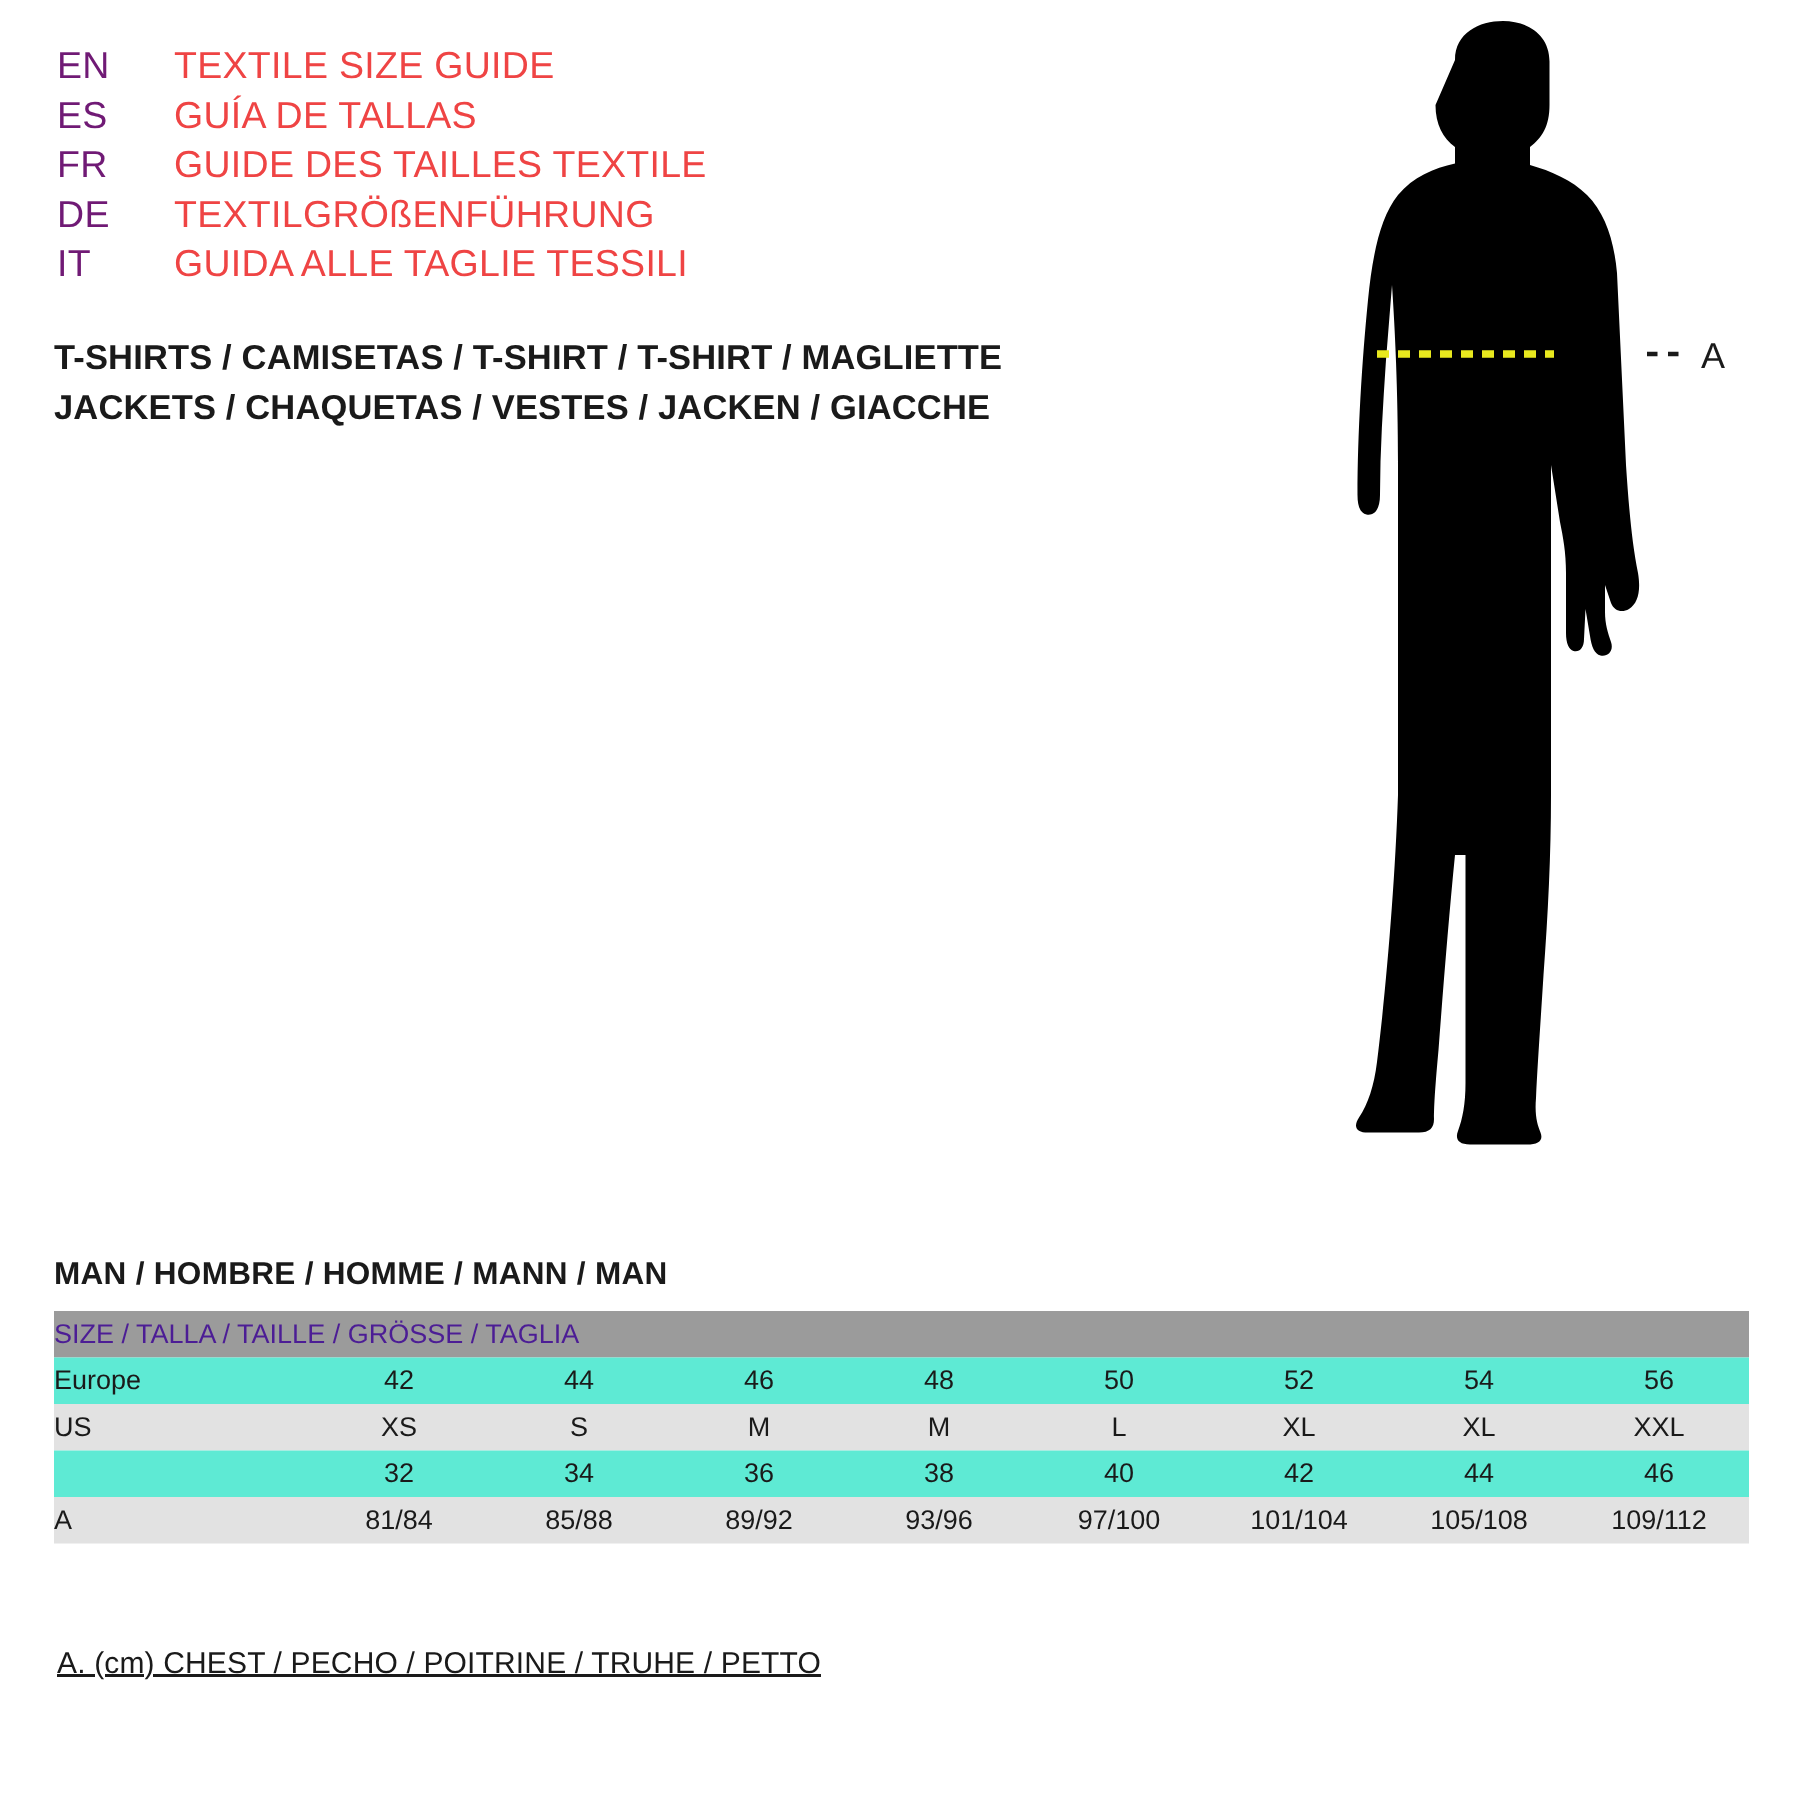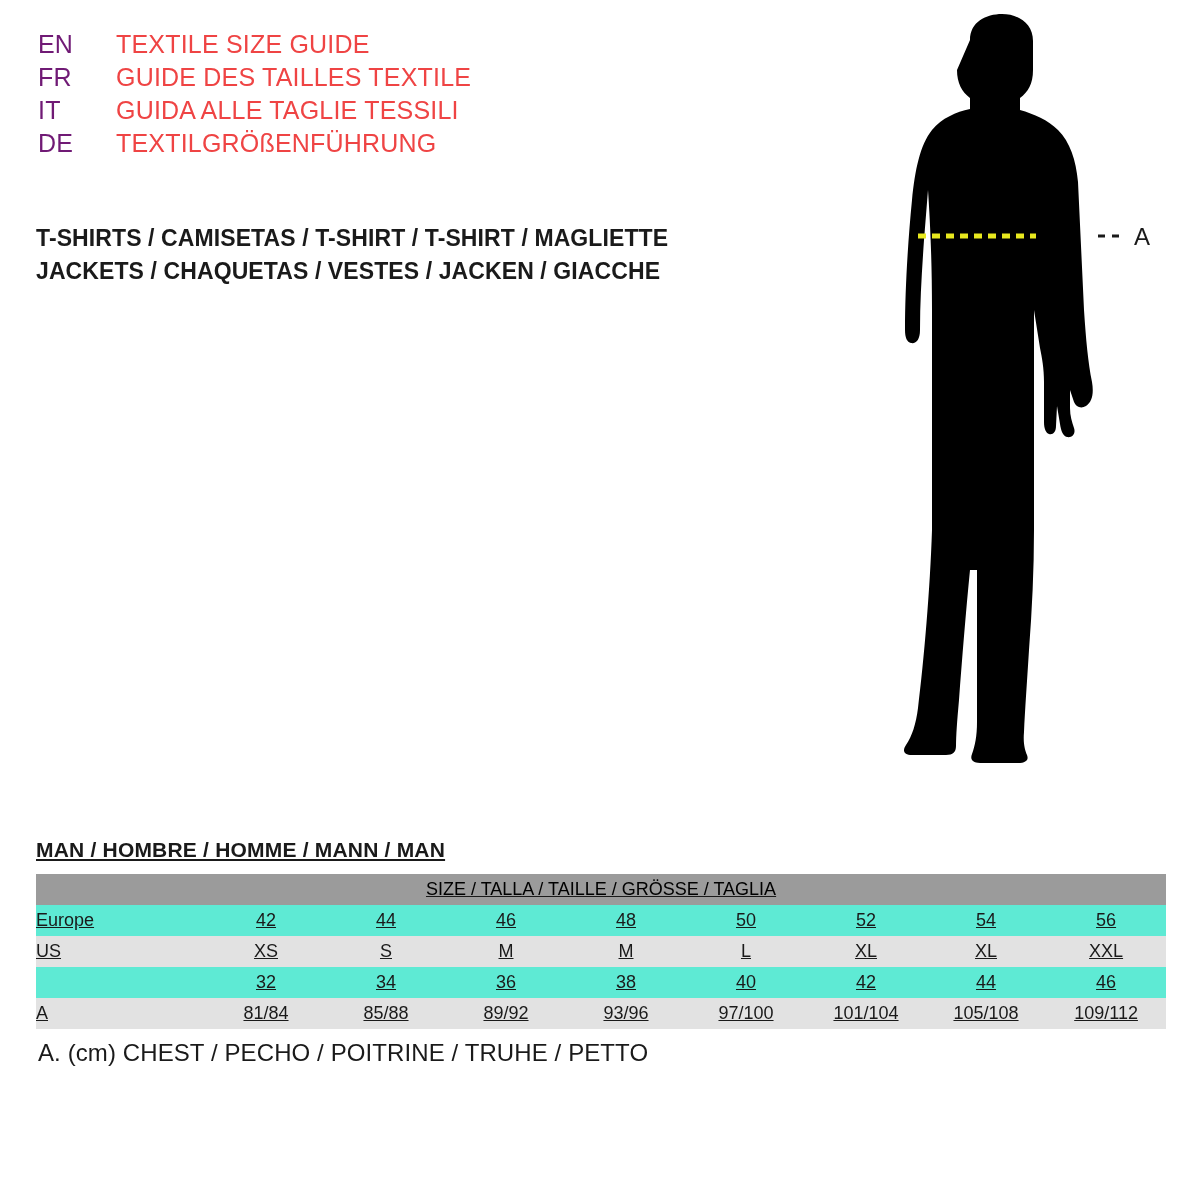--- a/index.html
+++ b/index.html
@@ -64,86 +64,89 @@
     height: 790px;
   }
   .figure-wrap svg { display: block; }
 
   
   .table-section {
     position: absolute;
     left: 36px;
     top: 838px;
     width: 915px;
-    text-decoration: underline;
   }
   .section-title {
     font-size: 21px;
     font-weight: bold;
     margin-bottom: 12px;
     letter-spacing: 0.2px;
   }
   table.size-table {
     width: 1130px;
     border-collapse: collapse;
     table-layout: fixed;
     font-size: 18px;
   }
   table.size-table td {
     height: 31px;
     padding: 0;
     vertical-align: middle;
   }
   .row-header td {
     background: #9b9b9b;
-    color: #000000;
+    color: #4c1d95;
     font-size: 18px;
     font-weight: normal;
-    text-align: center;
   }
   .row-light td { background: #5eead4; }
   .row-dark td  { background: #e2e2e2; }
 
   .cell-label {
     padding-left: 10px;
     text-align: left;
   }
   .cell-val {
     text-align: center;
   }
 
   
   .footnote {
     position: absolute;
     left: 38px;
-    top: 1039px;
-    font-size: 24px;
+    top: 1098px;
+    font-size: 20px;
     letter-spacing: 0.1px;
     white-space: nowrap;
+    text-decoration: underline;
   }
 </style>
 </head>
 <body>
 
 <div class="lang-block">
   <div class="lang-row">
     <span class="lang-code">EN</span>
     <span class="lang-text">TEXTILE SIZE GUIDE</span>
   </div>
   <div class="lang-row">
+    <span class="lang-code">ES</span>
+    <span class="lang-text">GUÍA DE TALLAS</span>
+  </div>
+  <div class="lang-row">
     <span class="lang-code">FR</span>
     <span class="lang-text">GUIDE DES TAILLES TEXTILE</span>
   </div>
   <div class="lang-row">
+    <span class="lang-code">DE</span>
+    <span class="lang-text">TEXTILGRÖßENFÜHRUNG</span>
+  </div>
+  <div class="lang-row">
     <span class="lang-code">IT</span>
     <span class="lang-text">GUIDA ALLE TAGLIE TESSILI</span>
-  </div>
-  <div class="lang-row">
-    <span class="lang-code">DE</span>
-    <span class="lang-text">TEXTILGRÖßENFÜHRUNG</span>
   </div>
 </div>
 
 <div class="category-lines">
   <div class="category-line">T-SHIRTS / CAMISETAS / T-SHIRT / T-SHIRT / MAGLIETTE</div>
   <div class="category-line">JACKETS / CHAQUETAS / VESTES / JACKEN / GIACCHE</div>
 </div>
 
 <div class="figure-wrap">
   <svg width="360" height="790" viewBox="0 0 360 790" xmlns="http://www.w3.org/2000/svg">

